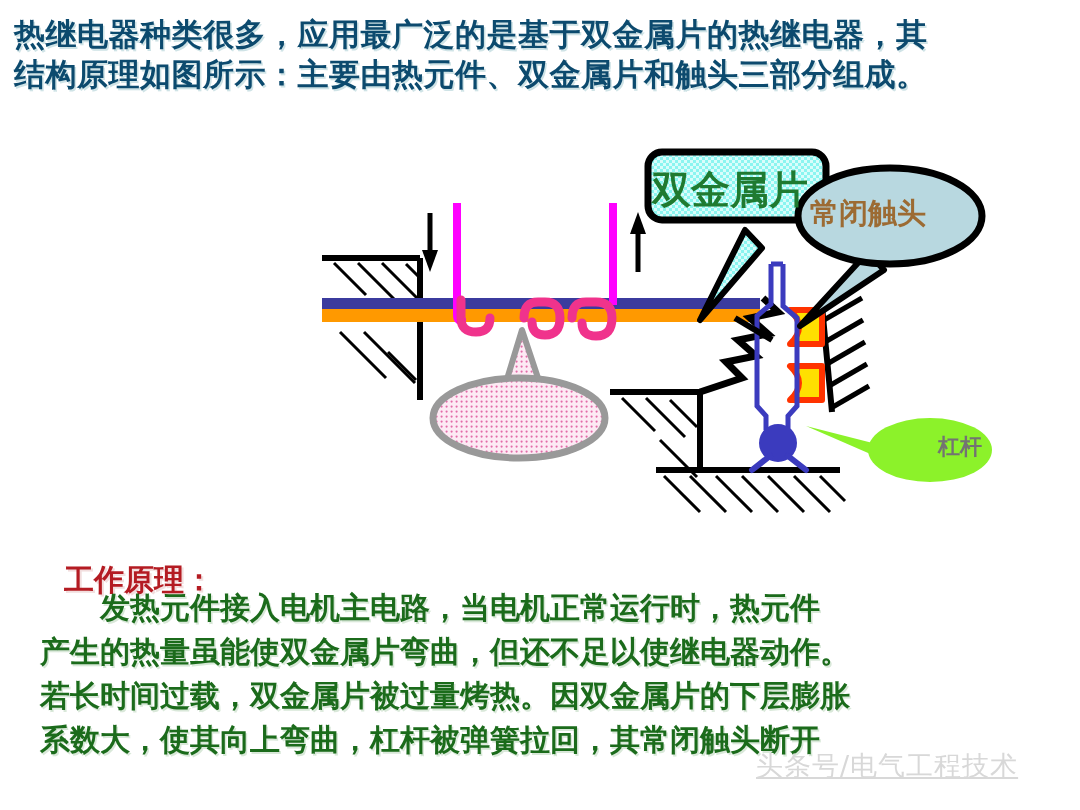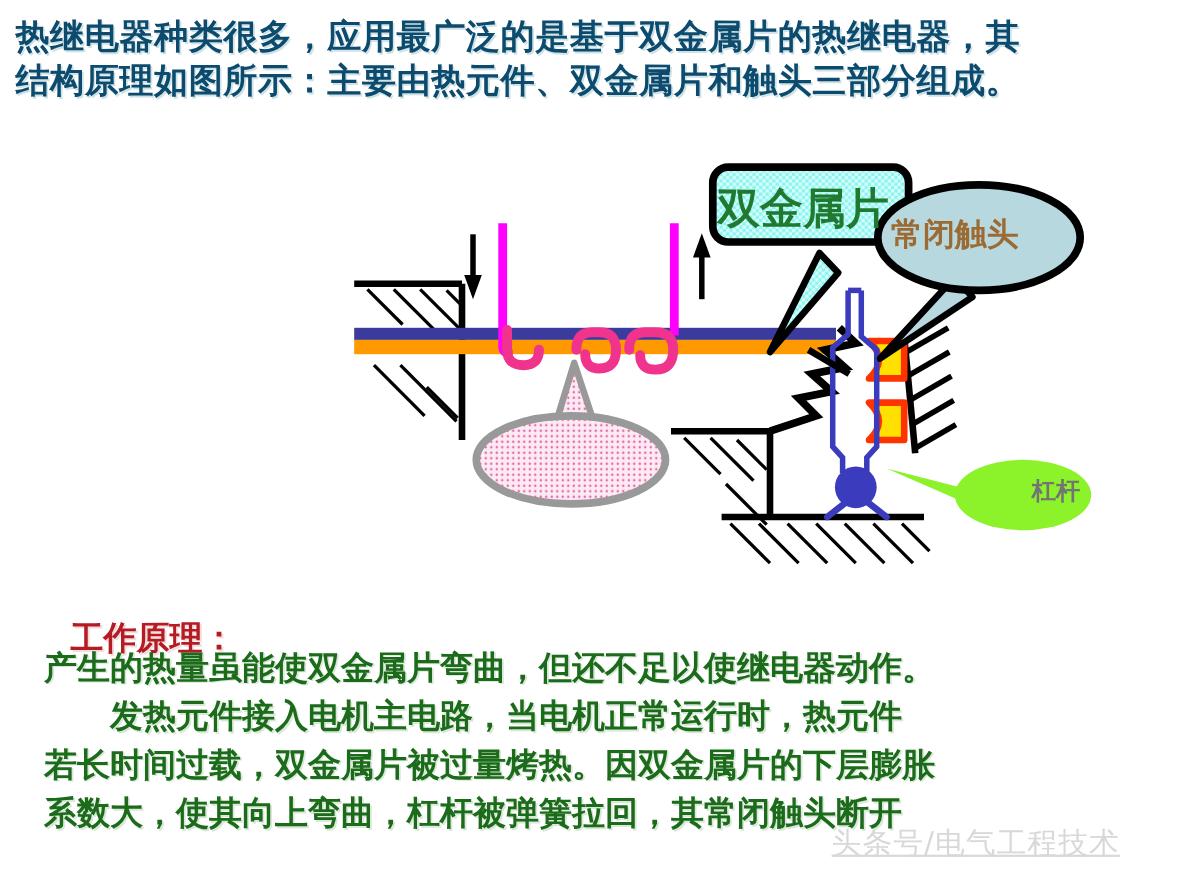--- a/index.html
+++ b/index.html
@@ -205,21 +205,21 @@
     </g>
   </svg>
 
   <div class="callout-text" id="lbl-bimetal">双金属片</div>
   <div class="callout-text" id="lbl-nc">常闭触头</div>
   <div class="callout-text" id="lbl-lever">杠杆</div>
 
   <div class="section-label" id="work-label">工作原理：</div>
 
   <div class="body-block">
+    <div class="body-line indent">发热元件接入电机主电路，当电机正常运行时，热元件</div>
     <div class="body-line">产生的热量虽能使双金属片弯曲，但还不足以使继电器动作。</div>
-    <div class="body-line indent">发热元件接入电机主电路，当电机正常运行时，热元件</div>
     <div class="body-line">若长时间过载，双金属片被过量烤热。因双金属片的下层膨胀</div>
     <div class="body-line">系数大，使其向上弯曲，杠杆被弹簧拉回，其常闭触头断开</div>
   </div>
 
   <div id="watermark">头条号/电气工程技术</div>
 
 </div>
 
 </body></html>

